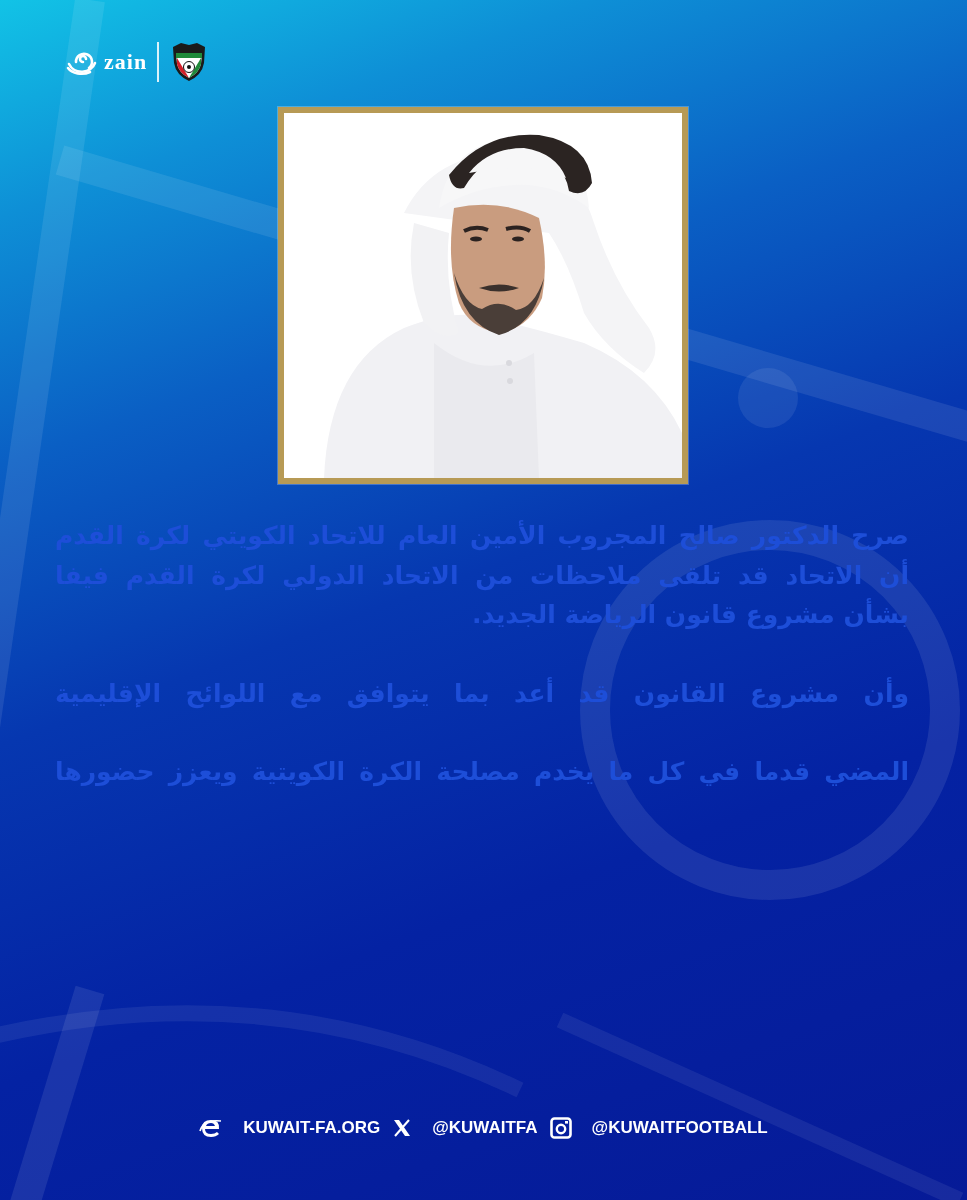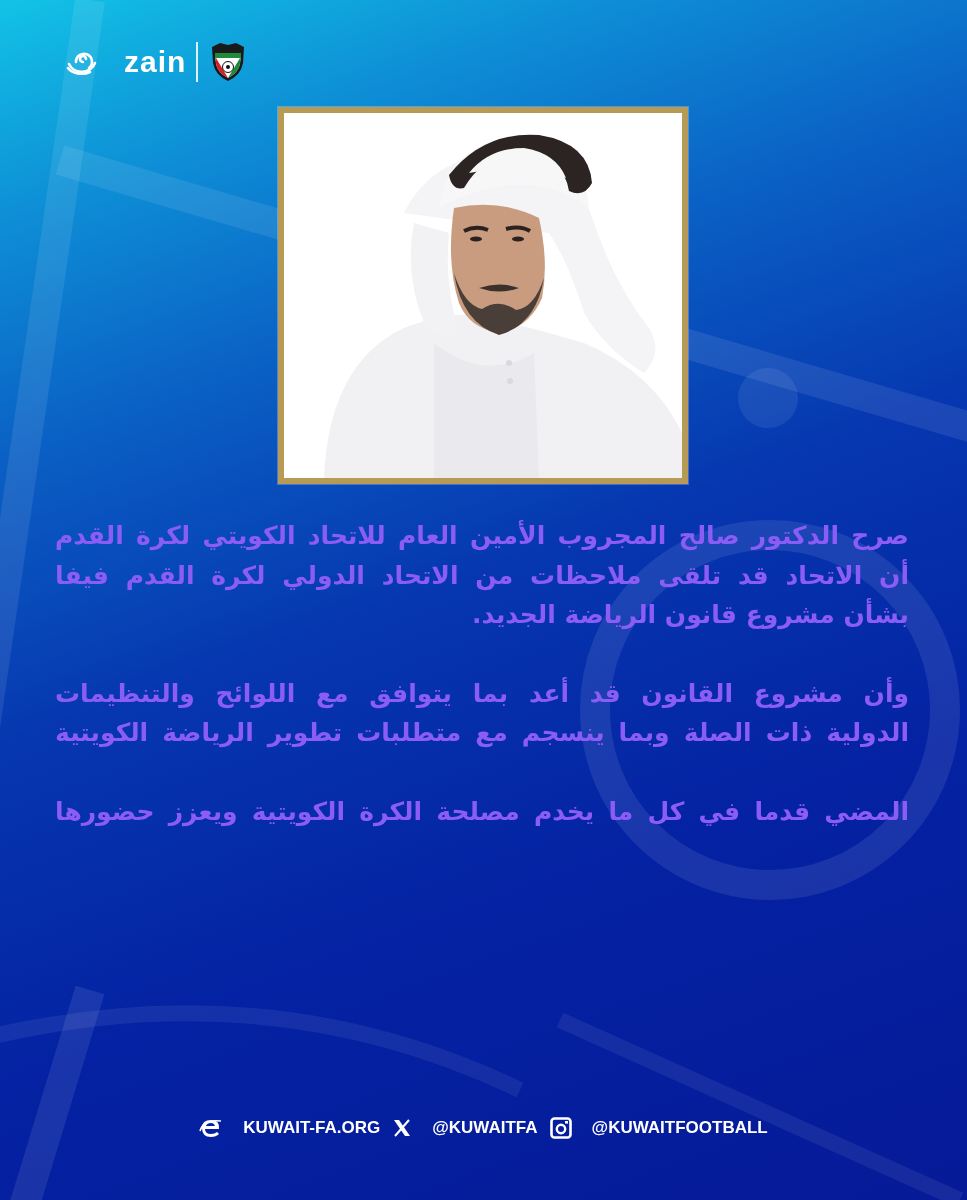--- a/index.html
+++ b/index.html
@@ -8,34 +8,34 @@
     font-family: "DejaVu Sans", sans-serif;
     background: linear-gradient(160deg, #12c3e6 0%, #0e8fd6 14%, #0a5fc4 30%, #0637b0 48%, #0422a3 70%, #061a97 100%);
   }
   .bg-lines { position: absolute; inset: 0; pointer-events: none; }
   .logo-bar {
     position: absolute; left: 66px; top: 40px; height: 44px;
     display: flex; align-items: center; gap: 10px;
   }
   .zain-mark { display: flex; align-items: center; gap: 4px; }
   .zain-text {
-    color: #ffffff; font-family: Liberation Sans, sans-serif; font-size: 30px;
-    font-weight: bold; letter-spacing: 1px; line-height: 1; margin-left: 20px;
+    color: #ffffff; font-family: Liberation Serif, serif; font-size: 22px;
+    font-weight: bold; letter-spacing: 1px; line-height: 1;
   }
   .logo-divider { width: 2px; height: 40px; background: rgba(255,255,255,0.85); }
   .photo-frame {
     position: absolute; left: 278px; top: 107px; width: 410px; height: 377px;
     box-sizing: border-box; border: 6px solid #b79a55; background: #ffffff;
     box-shadow: 0 0 0 1px rgba(255,255,255,0.25);
     overflow: hidden;
   }
   .photo-frame svg { width: 100%; height: 100%; display: block; }
   .statement {
     position: absolute; left: 55px; right: 58px; top: 516px;
-    direction: rtl; text-align: justify; color: #8b5cf6;
+    direction: rtl; text-align: justify; color: #1d4ed8;
     font-family: "DejaVu Sans", sans-serif; font-size: 25px; line-height: 39.5px;
     font-weight: bold;
   }
   .statement p { margin: 0 0 39px 0; }
   .statement .line { display: block; text-align-last: justify; white-space: nowrap; }
   .statement .line.last { text-align-last: right; }
   .footer {
     position: absolute; left: 0; right: 0; top: 1117px;
     display: flex; justify-content: center; align-items: center; gap: 12px;
     color: #ffffff; font-family: "Liberation Sans", sans-serif; font-weight: bold;
@@ -115,22 +115,21 @@
   </svg>
 </div>
 
 <div class="statement">
   <p>
     <span class="line">صرح الدكتور صالح المجروب الأمين العام للاتحاد الكويتي لكرة القدم</span>
     <span class="line">أن الاتحاد قد تلقى ملاحظات من الاتحاد الدولي لكرة القدم فيفا</span>
     <span class="line last">بشأن مشروع قانون الرياضة الجديد.</span>
   </p>
   <p>
-    <span class="line">وأن مشروع القانون قد أعد بما يتوافق مع اللوائح والتنظيمات</span>
-    <span class="line">الدولية ذات الصلة وبما ينسجم مع متطلبات تطوير الرياضة الكويتية</span>
+    <span class="line">وأن مشروع القانون قد أعد بما يتوافق مع اللوائح الإقليمية</span>
   </p>
   <p>
     <span class="line">المضي قدما في كل ما يخدم مصلحة الكرة الكويتية ويعزز حضورها</span>
   </p>
 </div>
 
 <div class="footer">
   <div class="footer-item">
     <svg width="24" height="22" viewBox="0 0 24 22">
       <path d="M20 12 L6 12 Q6 17 12 17 Q16 17 18 15 L20 17 Q17 20 12 20 Q3 20 3 11 Q3 3 12 3 Q21 3 20 12 Z M7 9 L16 9 Q15 6 12 6 Q8 6 7 9 Z" fill="#ffffff"></path>

